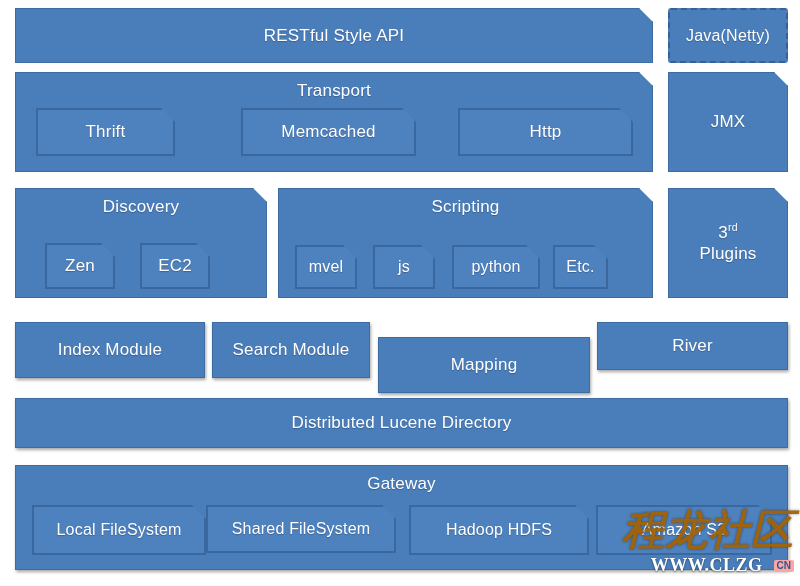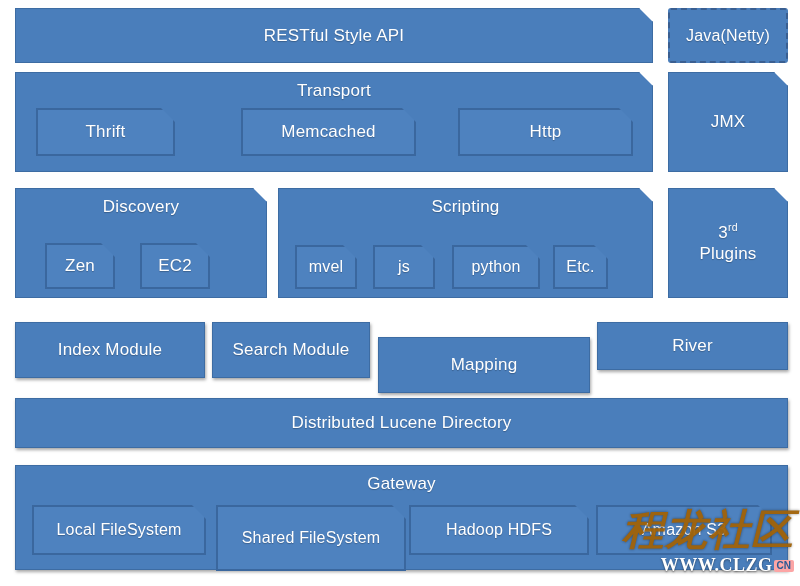--- a/index.html
+++ b/index.html
@@ -105,21 +105,21 @@
     text-shadow: 0 0 3px rgba(0,0,0,0.45);
     opacity: 0.95;
     white-space: nowrap;
   }
   #wm-url {
     position: absolute;
     bottom: 2px;
     right: 2px;
     display: flex;
     align-items: center;
-    gap: 1px;
+    gap: 11px;
   }
   #wm-url-text {
     font-family: "Liberation Serif", serif;
     font-size: 18px;
     font-weight: 700;
     color: #ffffff;
     letter-spacing: 0.5px;
     text-shadow: 0 1px 2px rgba(0,0,0,0.5);
   }
   #wm-cn {
@@ -212,21 +212,21 @@
   <div class="box outer sq" style="left:15px; top:398px; width:773px; height:50px;">
     <div class="label ctr">Distributed Lucene Directory</div>
   </div>
 
   <div class="box outer sq" style="left:15px; top:465px; width:773px; height:105px;">
     <div class="label hdr">Gateway</div>
   </div>
   <div class="box inner" style="left:32px; top:505px; width:174px; height:50px;">
     <div class="label ctr small">Local FileSystem</div>
   </div>
-  <div class="box inner" style="left:216px; top:505px; width:190px; height:66px;">
+  <div class="box inner" style="left:206px; top:505px; width:190px; height:48px;">
     <div class="label ctr small">Shared FileSystem</div>
   </div>
   <div class="box inner" style="left:409px; top:505px; width:180px; height:50px;">
     <div class="label ctr small">Hadoop HDFS</div>
   </div>
   <div class="box inner" style="left:596px; top:505px; width:176px; height:50px;">
     <div class="label ctr small">Amazon S3</div>
   </div>
 
   <div id="watermark">

